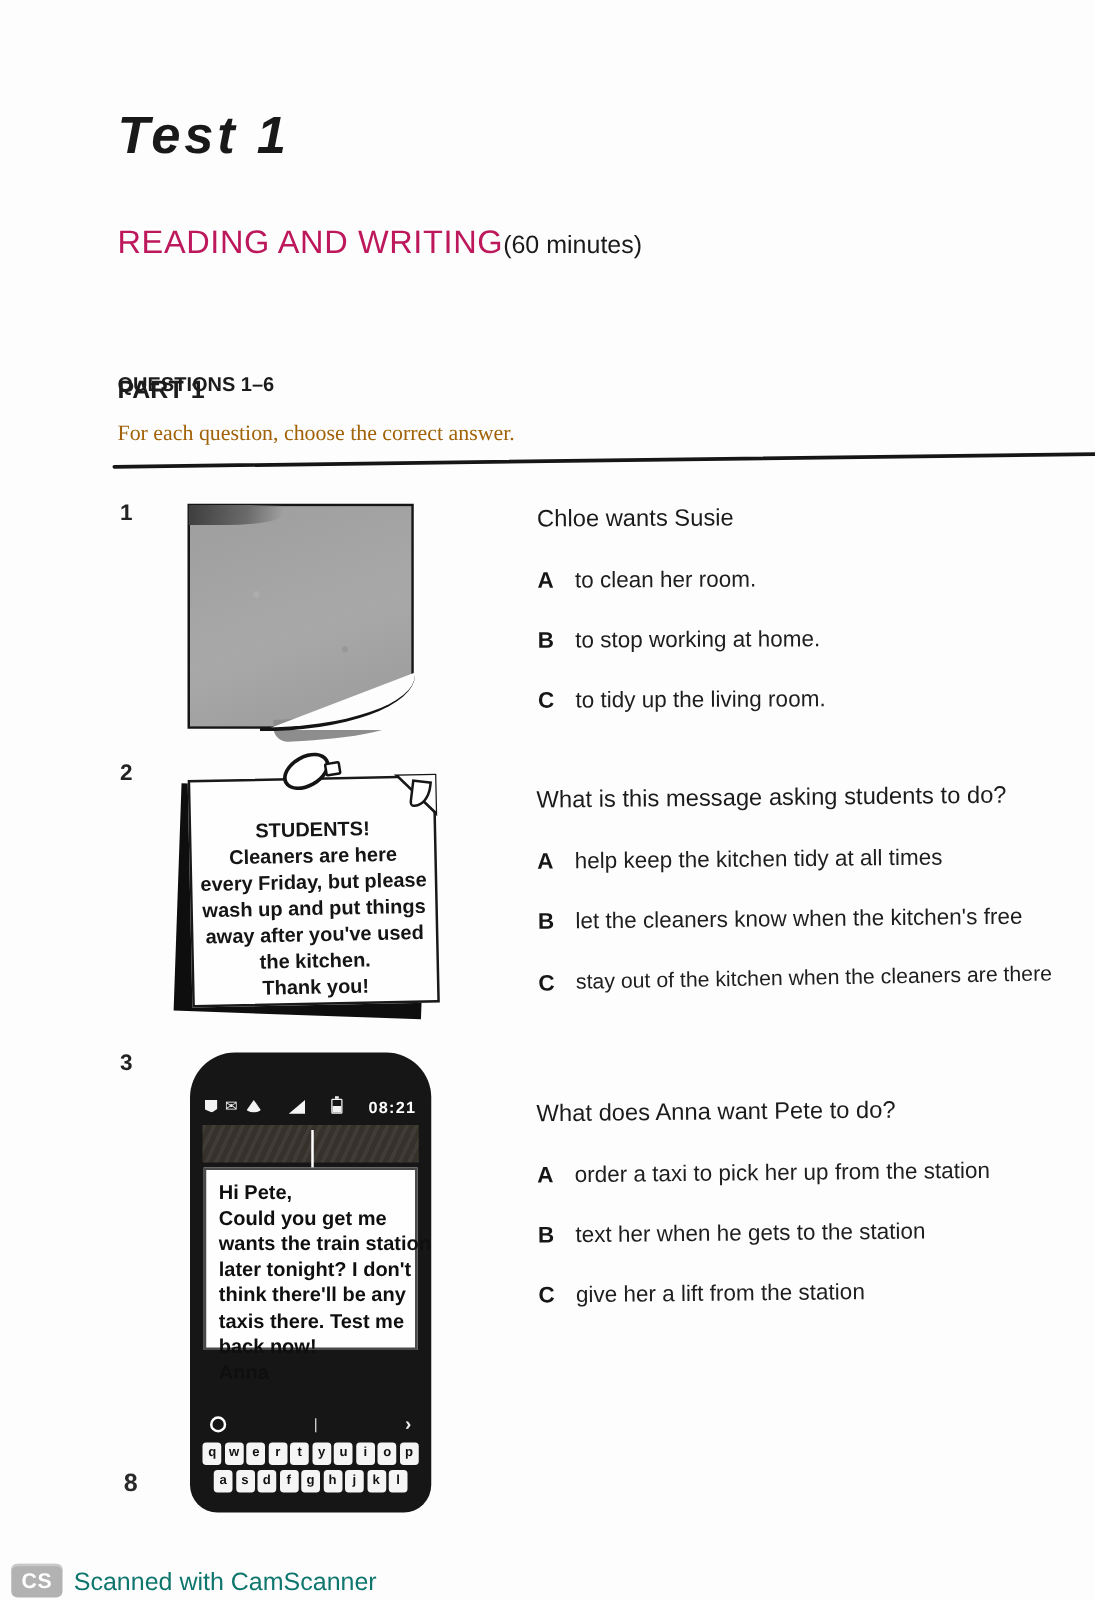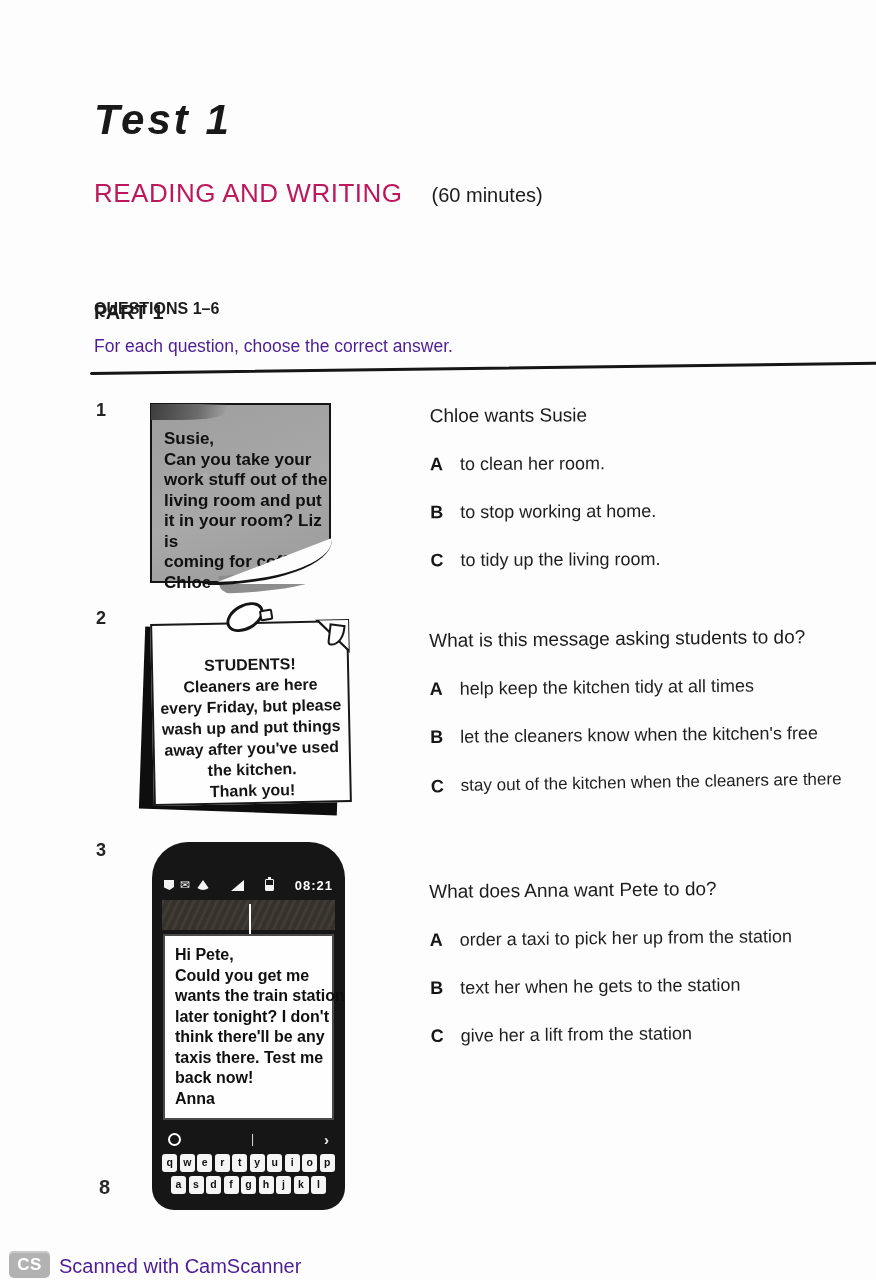--- a/index.html
+++ b/index.html
@@ -3,29 +3,29 @@
 <meta charset="utf-8">
 <style>
   * { margin:0; padding:0; box-sizing:border-box; }
   html,body { background:#ffffff; }
   .page {
     position:relative; width:876px; height:1280px; background:#fdfdfd;
     font-family:"Liberation Sans", sans-serif; color:#1c1c1c; overflow:hidden;
   }
   
   .test-title {
-    position:absolute; left:94px; top:96px;
+    position:absolute; left:94px; top:84px;
     font-size:42px; font-style:italic; font-weight:600; letter-spacing:3px; color:#191919;text-align:right;
   }
   .section-heading { position:absolute; left:94px; top:178px; white-space:nowrap; }
   .section-title { font-size:26px; font-weight:normal; letter-spacing:0.5px; color:#be185d; }
-  .section-time { font-size:20px; font-weight:normal; margin-left:29px; color:#1a1a1a; }
+  .section-time { font-size:20px; font-weight:normal; margin-left:0; color:#1a1a1a; }
   .part-label { position:absolute; left:94px; top:256px; font-size:20px; font-weight:bold;margin-top:45px; }
   .questions-label { position:absolute; left:94px; top:300px; font-size:16px; font-weight:bold; }
-  .instructions { position:absolute; left:94px; top:336px; font-size:17.5px; color:#4c1d95; }
+  .instructions { position:absolute; left:94px; top:336px; font-size:17.5px; color:#a16207;font-family:Liberation Serif, serif; }
   .divider {
     position:absolute; left:90px; top:372px; width:790px; height:3px; background:#161616;
     transform:rotate(-0.75deg); transform-origin:left center; border-radius:2px;
   }
   
   .q-num { position:absolute; font-size:18px; font-weight:bold; color:#222; }
   .q-right { position:absolute; left:430px; width:440px; }
   .stem { font-size:19px; color:#1b1b1b; margin-bottom:24px; line-height:24px; white-space:nowrap; }
   .opt { display:flex; margin-top:24px; line-height:24px; white-space:nowrap; }
   .opt .letter { width:30px; flex:0 0 30px; font-weight:bold; font-size:18px; color:#161616; }
@@ -105,21 +105,21 @@
   .icon-battery::before { content:""; position:absolute; top:-3px; left:2px; width:3px; height:2px; background:#f2f2f2; }
   .sb-time { font-size:13px; font-weight:bold; letter-spacing:1px;margin-left:16px; }
   .darkband {
     position:absolute; left:10px; right:10px; top:58px; height:30px;
     background:
       repeating-linear-gradient(115deg, rgba(255,255,255,0.05) 0 3px, transparent 3px 7px),
       #36312b;
   }
   .cursor { position:absolute; left:50%; top:4px; width:2.5px; height:34px; background:#fff; }
   .msgbox {
-    position:absolute; left:11px; right:11px; top:92px; height:186px;
+    position:absolute; left:11px; right:11px; top:92px; height:146px;
     background:#fefefe; border:2px solid #4a4a4a; padding:9px 0 0 10px;
   }
   .msg-line { font-size:16px; line-height:20.5px; font-weight:bold; color:#0f0f0f; white-space:nowrap; }
   .navrow {
     position:absolute; left:16px; right:16px; top:286px; height:22px;
     display:flex; align-items:center; justify-content:space-between; color:#fff;
   }
   .nav-circle { width:13px; height:13px; border:2.5px solid #fff; border-radius:50%; }
   .nav-mid { font-size:12px; color:#ddd; }
   .nav-next { font-size:15px; font-weight:bold; color:#eee; }
@@ -132,21 +132,21 @@
     width:15px; height:18px; background:#f5f5f5; border-radius:3px;
     font-size:10.5px; font-weight:bold; color:#111; text-align:center; line-height:17px;
   }
   
   .page-num { position:absolute; left:99px; top:1176px; font-size:20px; font-weight:600; color:#2a2a2a; }
   .cs-badge {
     position:absolute; left:9px; top:1251px; width:41px; height:27px;
     background:#b2b2b2; border-radius:5px; box-shadow:0 2px 0 #c9c9c9 inset;
     color:#ffffff; font-size:17px; font-weight:bold; text-align:center; line-height:27px; letter-spacing:0.5px;
   }
-  .cs-text { position:absolute; left:59px; top:1255px; font-size:20px; color:#4c1d95; }
+  .cs-text { position:absolute; left:59px; top:1255px; font-size:20px; color:#0f766e; }
   
   .skew-a { transform:rotate(-0.3deg); }
   .skew-b { transform:rotate(-0.6deg); transform-origin:left center; }
 </style>
 </head>
 <body>
 
 <div class="page">
 
   <div class="test-title">Test 1</div>
@@ -157,29 +157,20 @@
 
   <div class="part-label">PART 1</div>
   <div class="questions-label">QUESTIONS 1–6</div>
   <div class="instructions">For each question, choose the correct answer.</div>
   <div class="divider"></div>
 
   <div class="q-num" style="left:96px; top:400px;">1</div>
 
   <div class="note1">
     <div class="note1-topfold"></div>
-    <div class="note1-text">
-      <div>Susie,</div>
-      <div>Can you take your</div>
-      <div>work stuff out of the</div>
-      <div>living room and put</div>
-      <div>it in your room? Liz is</div>
-      <div>coming for coffee.</div>
-      <div>Chloe</div>
-    </div>
     <div class="note1-curl-shade"></div>
     <div class="note1-curl"></div>
     <div class="note1-curl-line"></div>
   </div>
 
   <div class="q-right skew-a" style="top:403px;">
     <div class="stem">Chloe wants Susie</div>
     <div class="opt">
       <span class="letter">A</span>
       <span class="text">to clean her room.</span>

